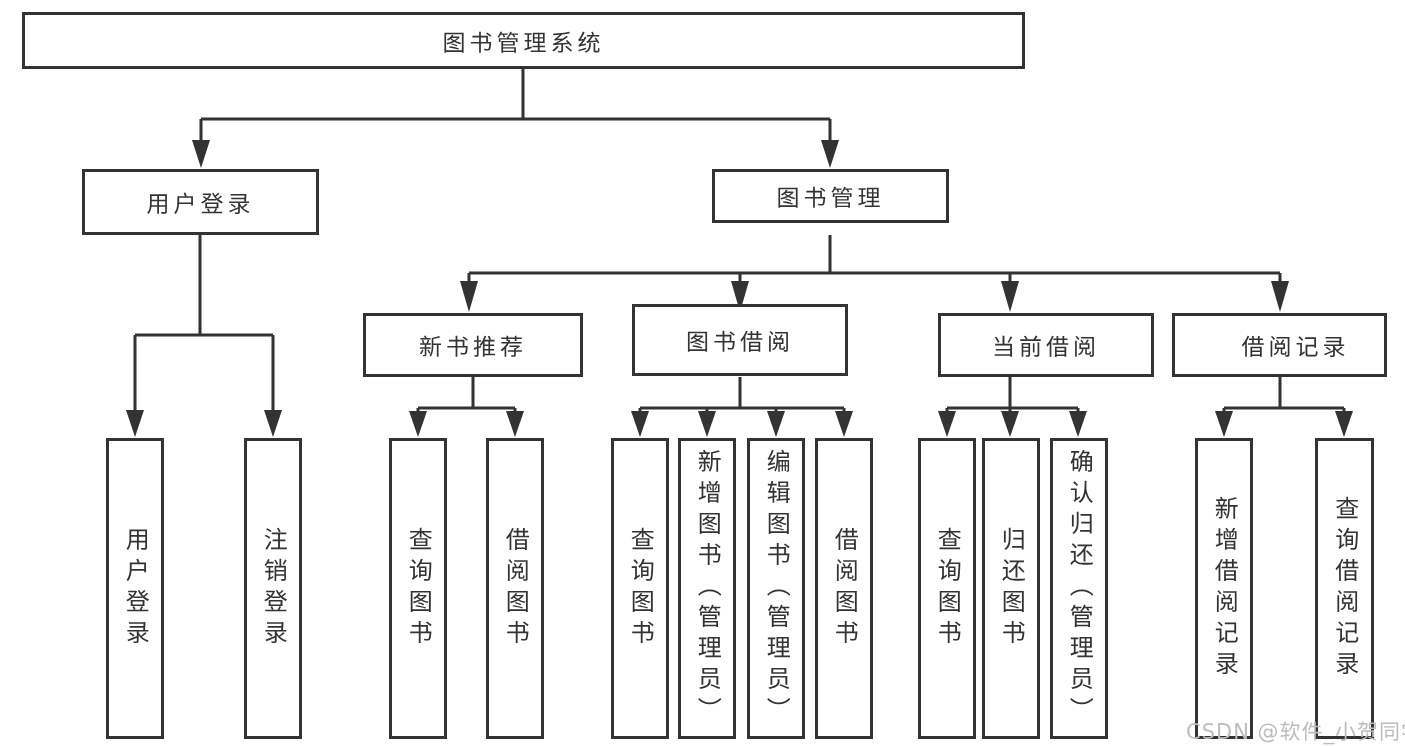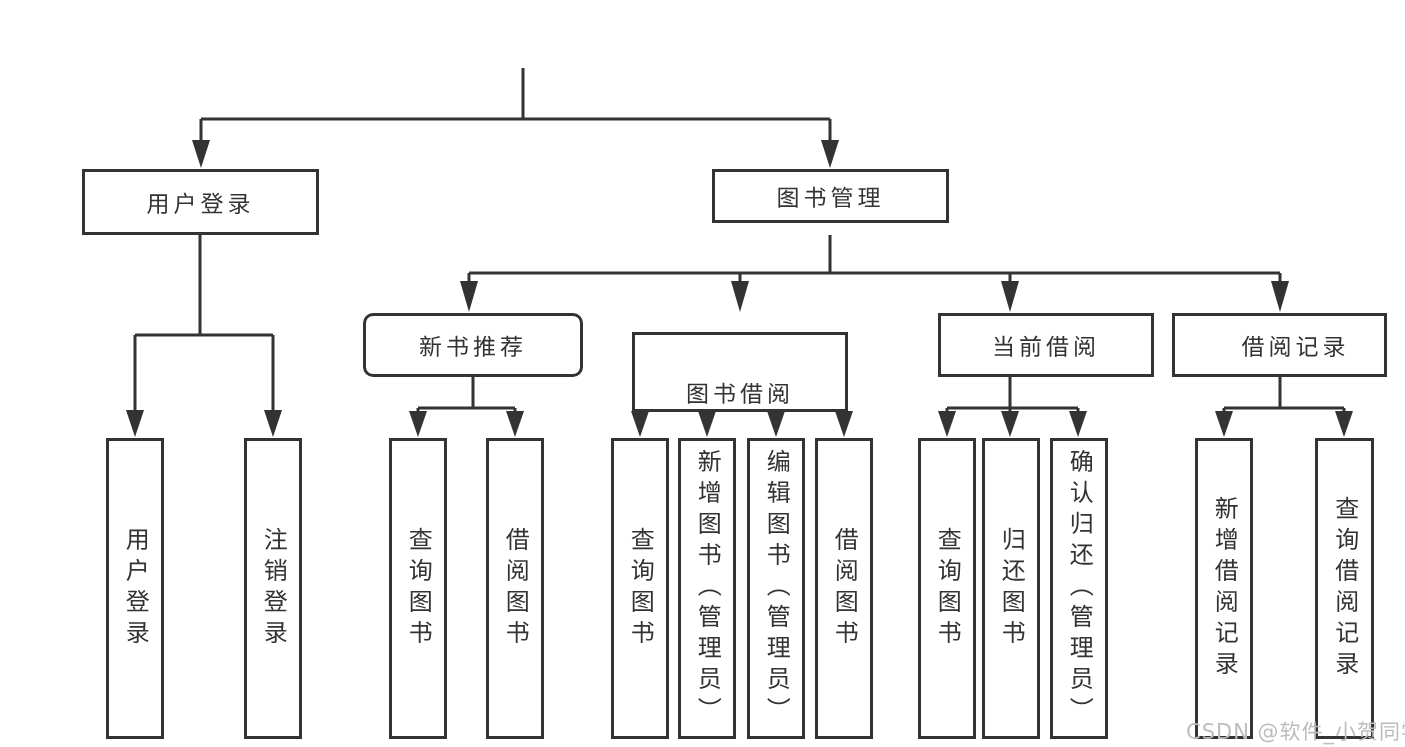--- a/index.html
+++ b/index.html
@@ -38,22 +38,22 @@
     text-orientation: mixed;
     font-size: 24px;
     letter-spacing: 7px;
     line-height: 1.1;
     white-space: nowrap;
   }
   
   .n-root   { left: 22px;   top: 12px;  width: 1003px; height: 57px; }
   .n-login  { left: 82px;   top: 169px; width: 237px;  height: 66px; }
   .n-manage { left: 712px;  top: 169px; width: 237px;  height: 54px; }
-  .n-g0 { left: 363px;  top: 313px; width: 220px; height: 64px; border-radius: 10px; }
-  .n-g1 { left: 632px;  top: 332px; width: 216px; height: 80px; align-items: flex-end; }
+  .n-g0 { left: 363px;  top: 313px; width: 220px; height: 64px; }
+  .n-g1 { left: 632px;  top: 304px; width: 216px; height: 72px; }
   .n-g2 { left: 902px;  top: 313px; width: 216px; height: 64px; margin-left: 36px; }
   .n-g3 { left: 1172px; top: 313px; width: 215px; height: 64px; padding-left: 32px; }
   
   .leaf { top: 438px; width: 58px; height: 301px; }
   .l-u0  { left: 106px; }
   .l-u1  { left: 244px; }
   .l-r0  { left: 389px; }
   .l-r1  { left: 486px; }
   .l-b0  { left: 611px; }
   .l-b1  { left: 678px; }
@@ -97,20 +97,23 @@
       M460 281 H478 L469 312 Z  M731 281 H749 L740 312 Z
       M1001 281 H1019 L1010 312 Z  M1271 281 H1289 L1280 312 Z
       M409 411 H427 L418 437 Z  M506 411 H524 L515 437 Z
       M631 411 H649 L640 437 Z  M698 411 H716 L707 437 Z
       M767 411 H785 L776 437 Z  M835 411 H853 L844 437 Z
       M938 411 H956 L947 437 Z  M1001 411 H1019 L1010 437 Z
       M1069 411 H1087 L1078 437 Z
       M1215 411 H1233 L1224 437 Z  M1335 411 H1353 L1344 437 Z"></path>
   </svg>
 
+  <div class="box h n-root">
+    <span>图书管理系统</span>
+  </div>
 
   <div class="box h n-login">
     <span>用户登录</span>
   </div>
   <div class="box h n-manage">
     <span>图书管理</span>
   </div>
 
   <div class="box h n-g0">
     <span>新书推荐</span>

